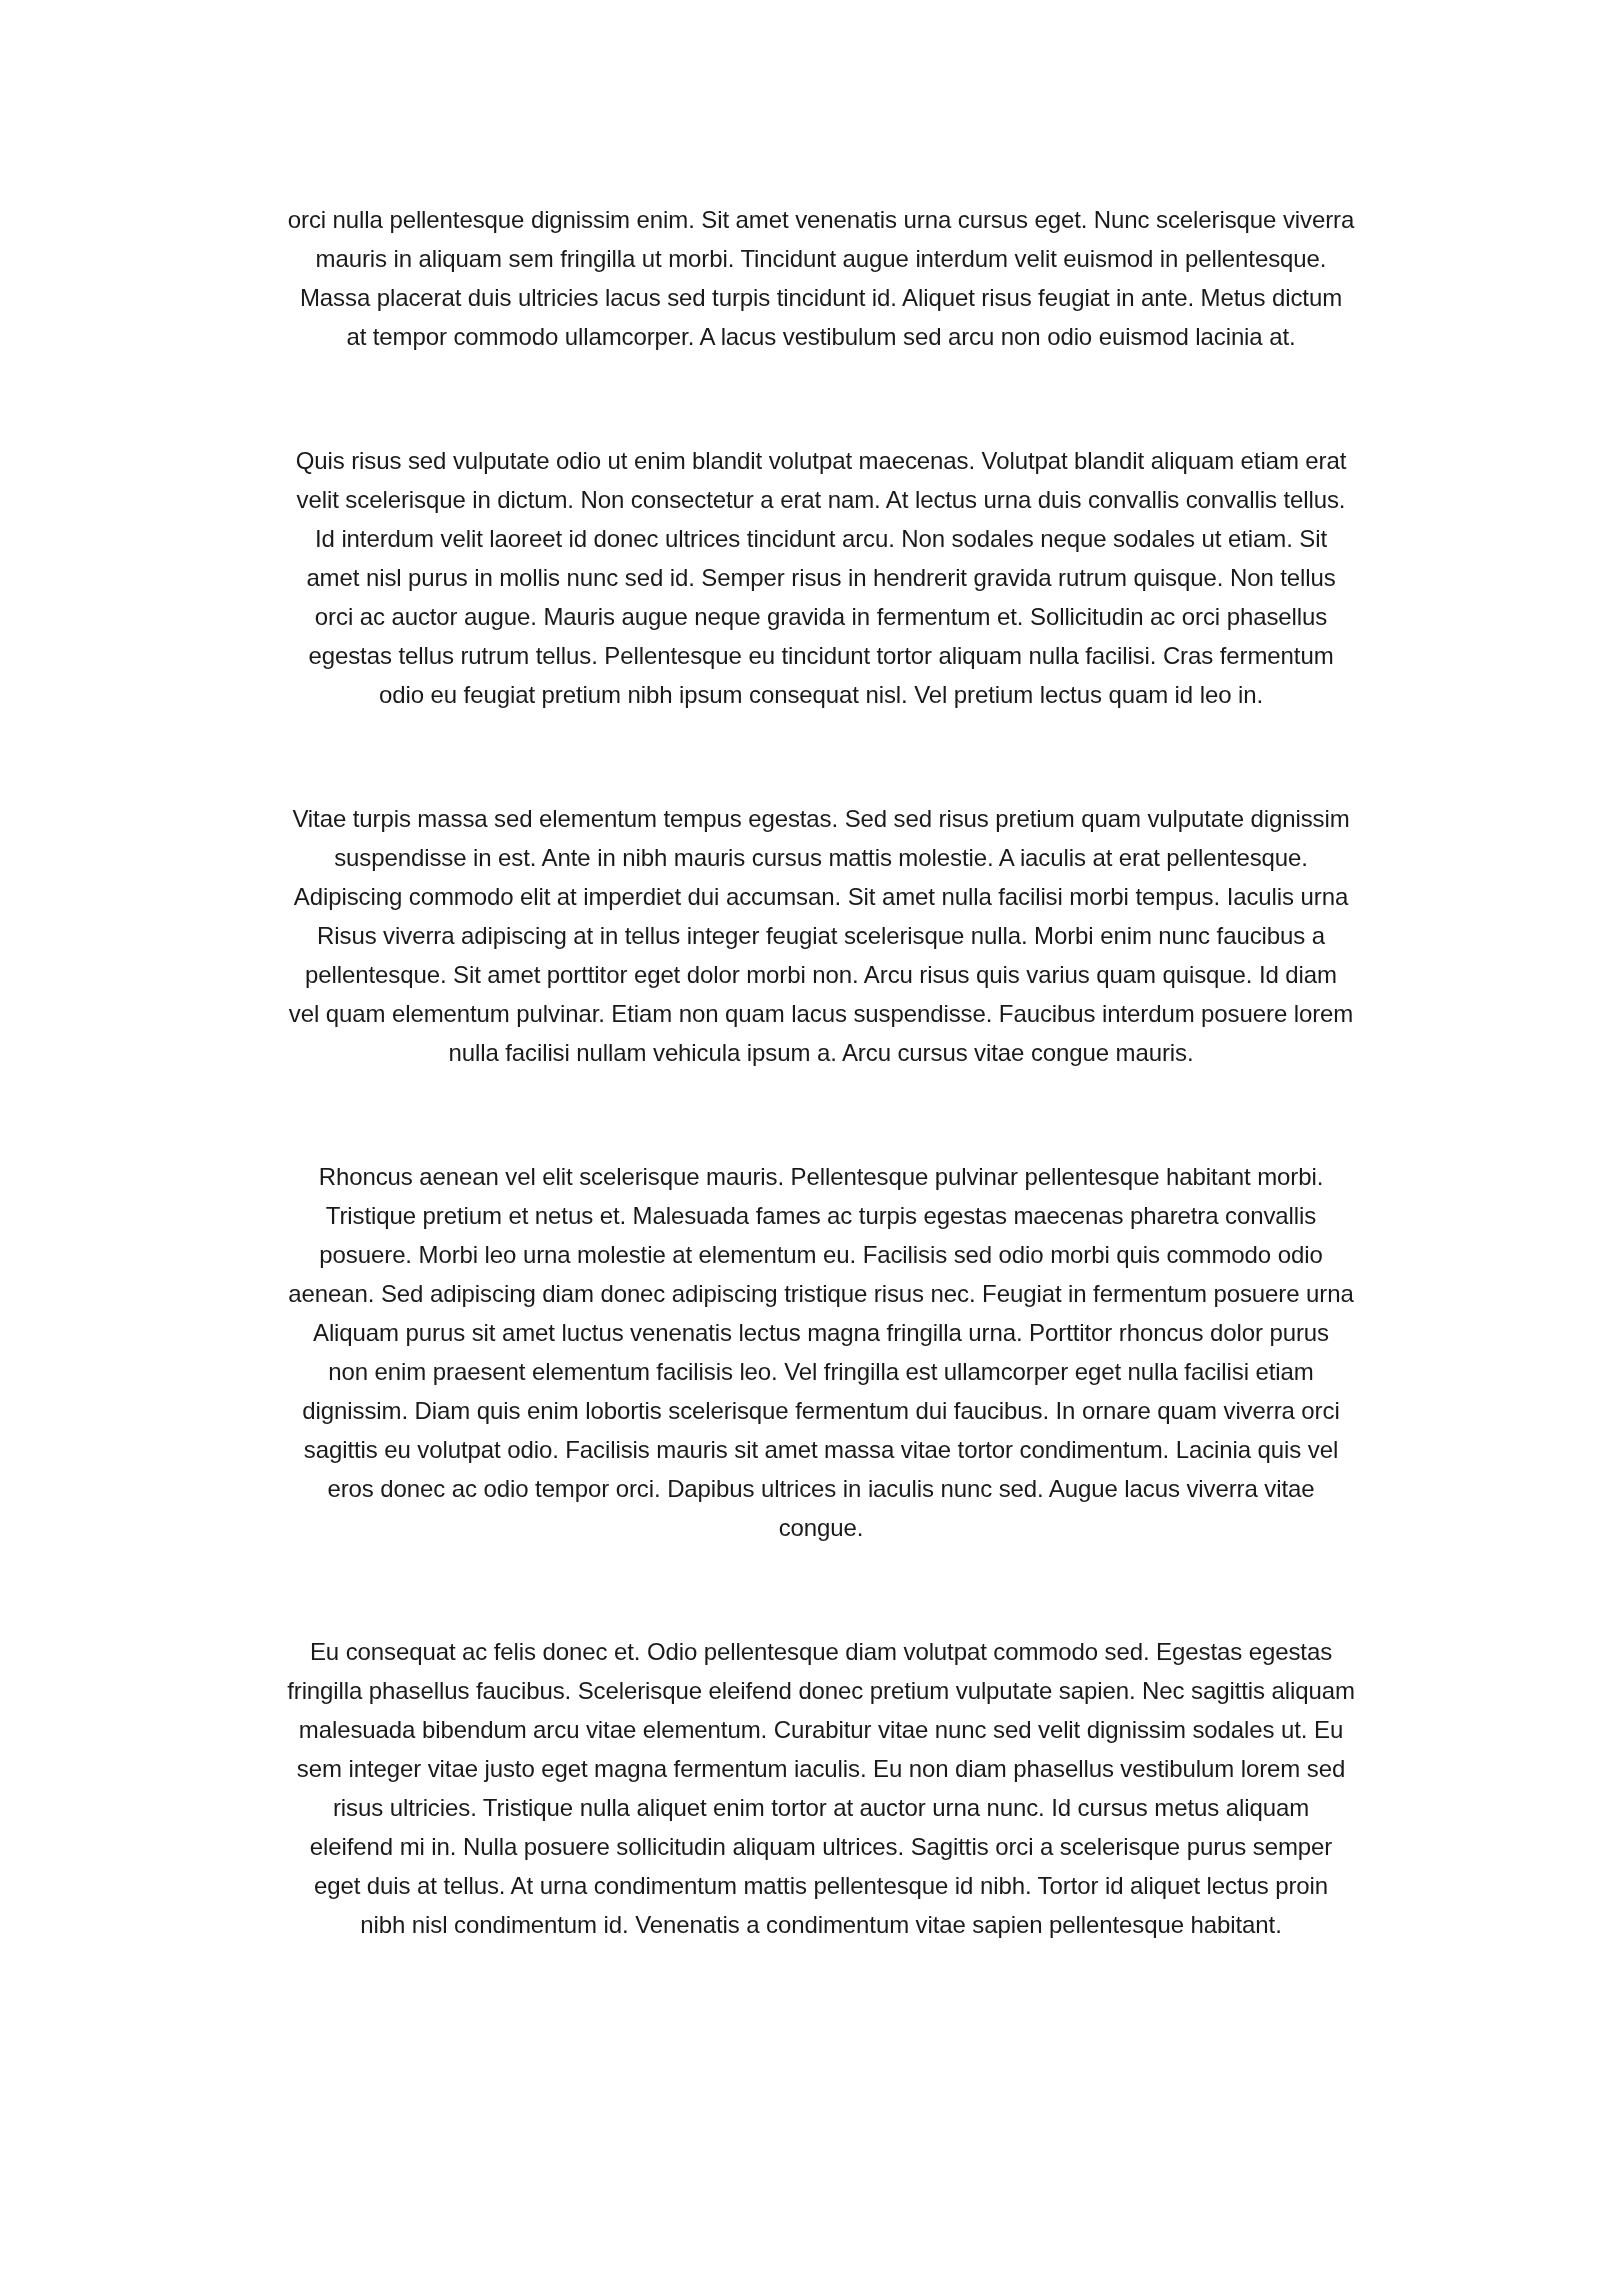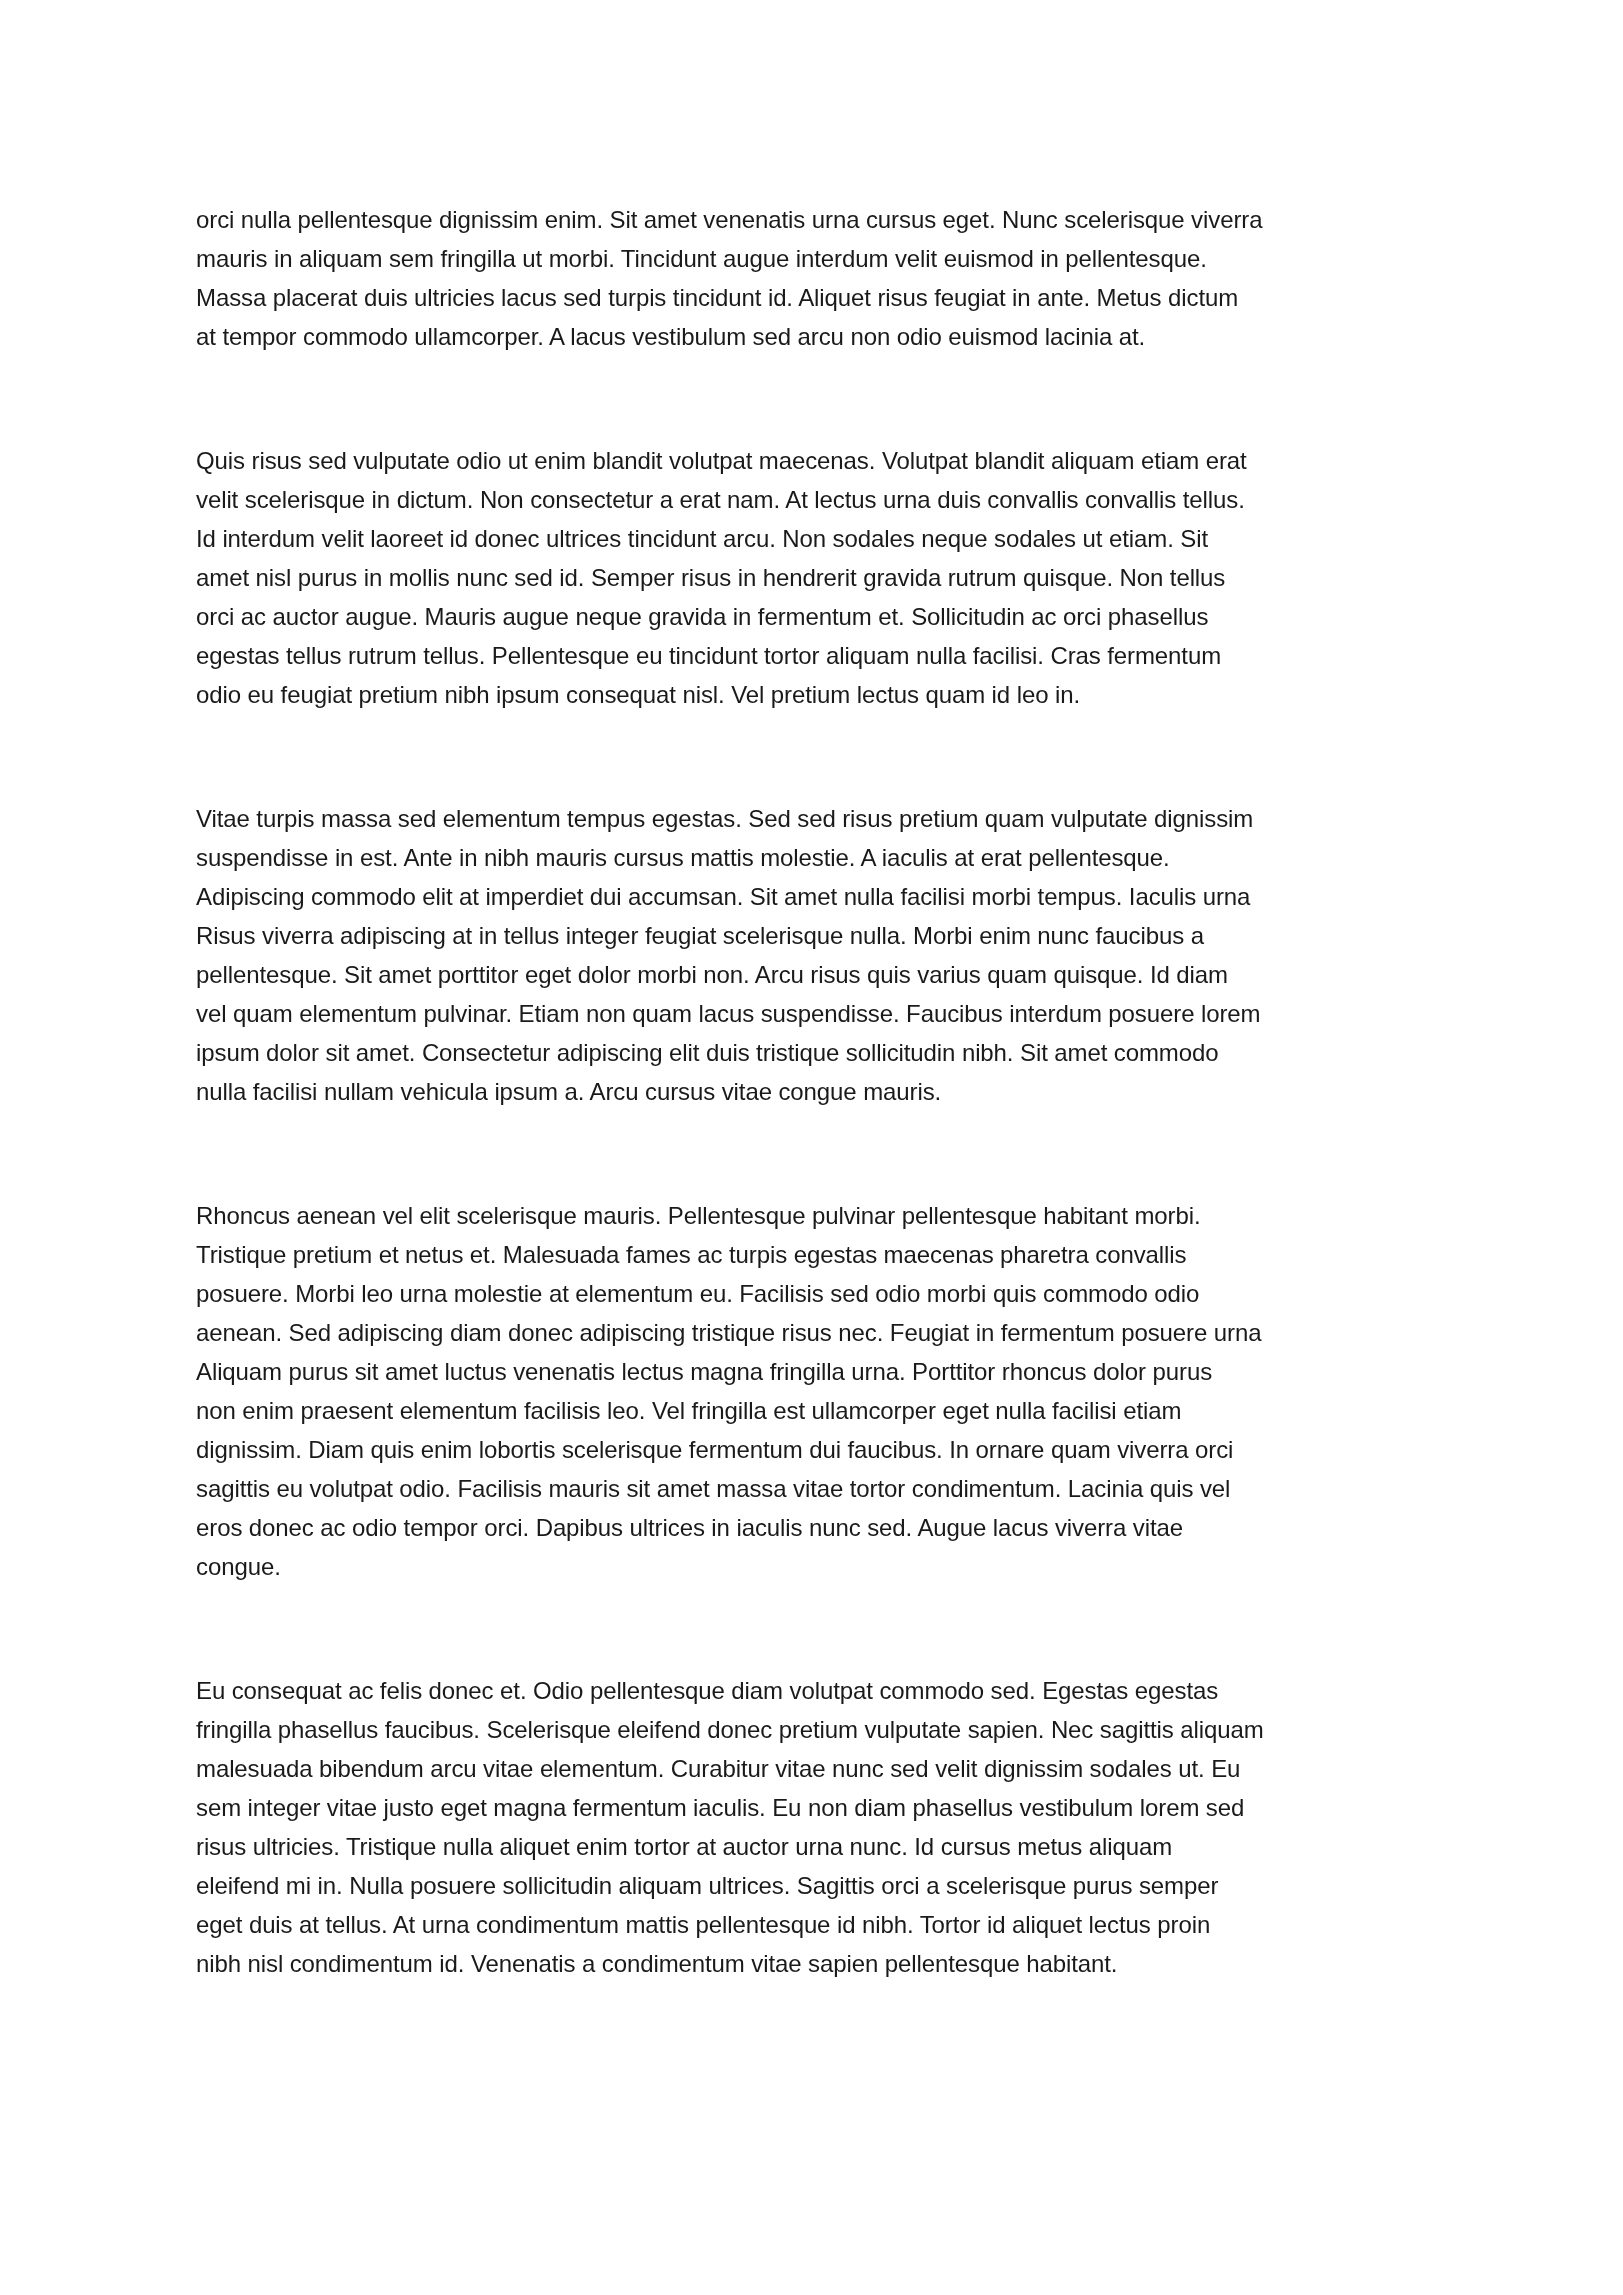--- a/index.html
+++ b/index.html
@@ -18,20 +18,21 @@
   .content {
     position: absolute;
     left: 196px;
     top: 200px;
     width: 1250px;
     color: #1a1a1a;
   }
   .paragraph {
     margin: 0 0 85px 0;
     padding: 0;
+    text-align: center;
   }
   .paragraph:last-child {
     margin-bottom: 0;
   }
   .line {
     height: 39px;
     line-height: 39px;
     font-size: 24px;
     letter-spacing: -0.1px;
     white-space: pre;
@@ -61,21 +62,20 @@
       <div class="line">odio eu feugiat pretium nibh ipsum consequat nisl. Vel pretium lectus quam id leo in.</div>
     </div>
 
     <div class="paragraph">
       <div class="line">Vitae turpis massa sed elementum tempus egestas. Sed sed risus pretium quam vulputate dignissim</div>
       <div class="line">suspendisse in est. Ante in nibh mauris cursus mattis molestie. A iaculis at erat pellentesque.</div>
       <div class="line">Adipiscing commodo elit at imperdiet dui accumsan. Sit amet nulla facilisi morbi tempus. Iaculis urna</div>
       <div class="line">Risus viverra adipiscing at in tellus integer feugiat scelerisque nulla. Morbi enim nunc faucibus a</div>
       <div class="line">pellentesque. Sit amet porttitor eget dolor morbi non. Arcu risus quis varius quam quisque. Id diam</div>
       <div class="line">vel quam elementum pulvinar. Etiam non quam lacus suspendisse. Faucibus interdum posuere lorem</div>
-      <div class="line">ipsum dolor sit amet. Consectetur adipiscing elit duis tristique sollicitudin nibh. Sit amet commodo</div>
       <div class="line">nulla facilisi nullam vehicula ipsum a. Arcu cursus vitae congue mauris.</div>
     </div>
 
     <div class="paragraph">
       <div class="line">Rhoncus aenean vel elit scelerisque mauris. Pellentesque pulvinar pellentesque habitant morbi.</div>
       <div class="line">Tristique pretium et netus et. Malesuada fames ac turpis egestas maecenas pharetra convallis</div>
       <div class="line">posuere. Morbi leo urna molestie at elementum eu. Facilisis sed odio morbi quis commodo odio</div>
       <div class="line">aenean. Sed adipiscing diam donec adipiscing tristique risus nec. Feugiat in fermentum posuere urna</div>
       <div class="line">Aliquam purus sit amet luctus venenatis lectus magna fringilla urna. Porttitor rhoncus dolor purus</div>
       <div class="line">non enim praesent elementum facilisis leo. Vel fringilla est ullamcorper eget nulla facilisi etiam</div>

